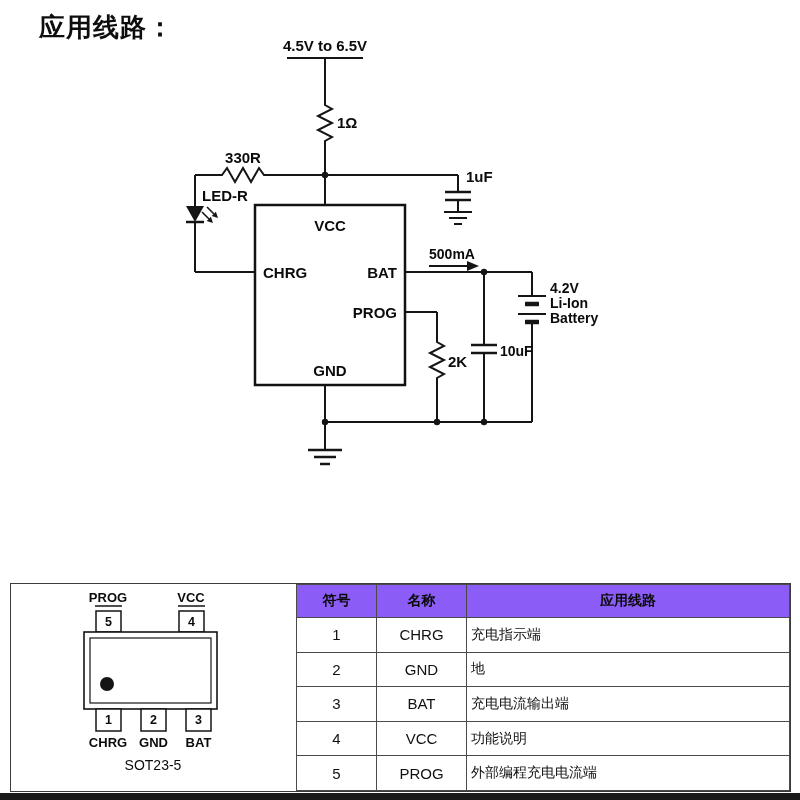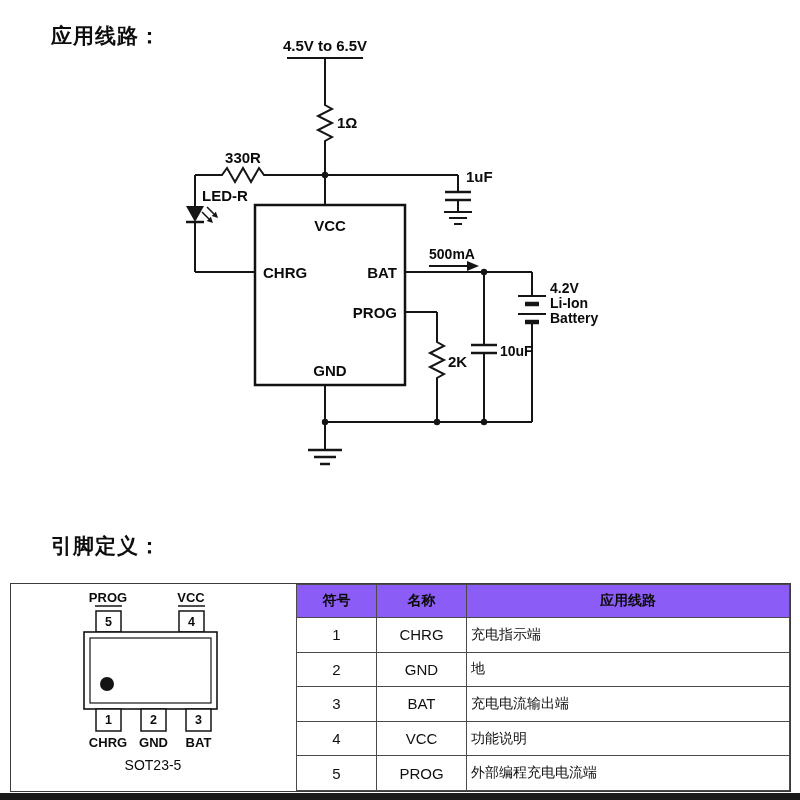--- a/index.html
+++ b/index.html
@@ -1,22 +1,22 @@
 <!DOCTYPE html>
 <html><head>
 <meta charset="utf-8">
 <style>
   html,body { margin:0; padding:0; background:#fff; }
   .page {
     position:relative; width:800px; height:800px; background:#ffffff;
     font-family:"Liberation Sans", sans-serif; color:#0b0b0b; overflow:hidden;
   }
   .section-title {
-    position:absolute; left:35px; margin:16px;
-    font-size:21px; font-weight:bold; letter-spacing:1px; color:#0d0d0d;text-align:center;
+    position:absolute; left:35px; margin:4px;
+    font-size:26px; font-weight:bold; letter-spacing:1px; color:#0d0d0d;text-align:center;
   }
   #title1 { top:6px; }
   #title2 { top:516px; }
   svg.circuit { position:absolute; left:0; top:0; }
   .pinbox {
     position:absolute; left:10px; top:583px; width:779px; height:207px;
     border:1px solid #3c3c3c; background:#fff;
   }
   svg.pkg { position:absolute; left:0; top:0; }
   table.pintable {
@@ -163,21 +163,20 @@
     <text class="ct14" x="500" y="356" text-anchor="start">10uF</text>
     <text class="ct" x="448" y="367" text-anchor="start">2K</text>
 
     <text class="ct" x="330" y="231" text-anchor="middle">VCC</text>
     <text class="ct" x="263" y="278" text-anchor="start">CHRG</text>
     <text class="ct" x="397" y="278" text-anchor="end">BAT</text>
     <text class="ct" x="397" y="318" text-anchor="end">PROG</text>
     <text class="ct" x="330" y="376" text-anchor="middle">GND</text>
   </svg>
 
-  <h1 class="section-title" id="title2">引脚定义：</h1>
 
   <div class="pinbox">
 
     <svg class="pkg" width="290" height="205" viewBox="0 0 290 205">
 
       <text class="pklabel" x="97" y="18" text-anchor="middle">PROG</text>
       <text class="pklabel" x="180" y="18" text-anchor="middle">VCC</text>
       <g stroke="#141414" stroke-width="1.5">
         <line x1="84" y1="22" x2="111" y2="22"></line>
         <line x1="167" y1="22" x2="194" y2="22"></line>

